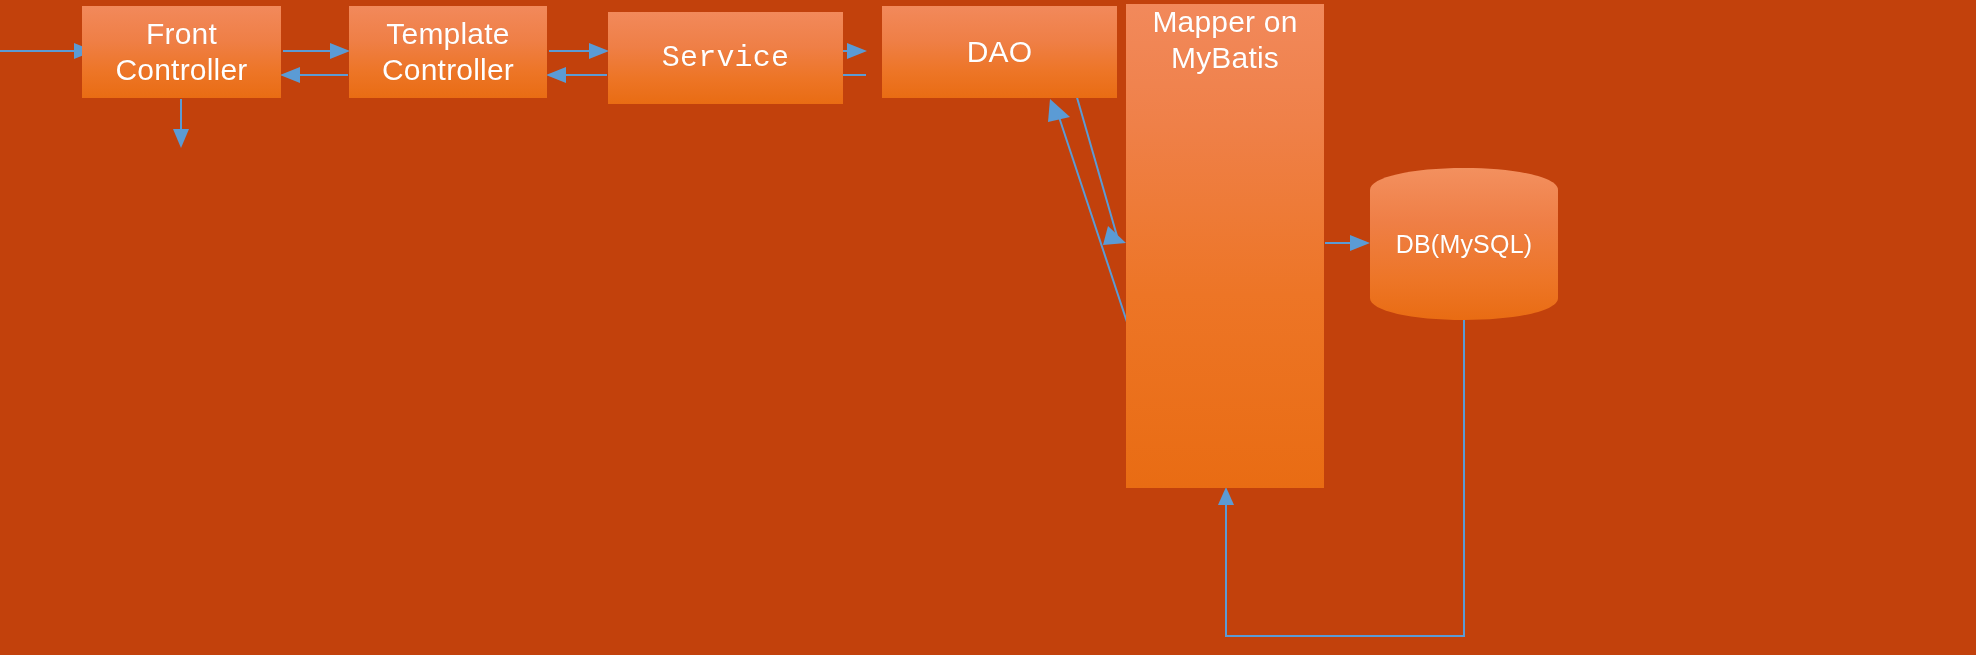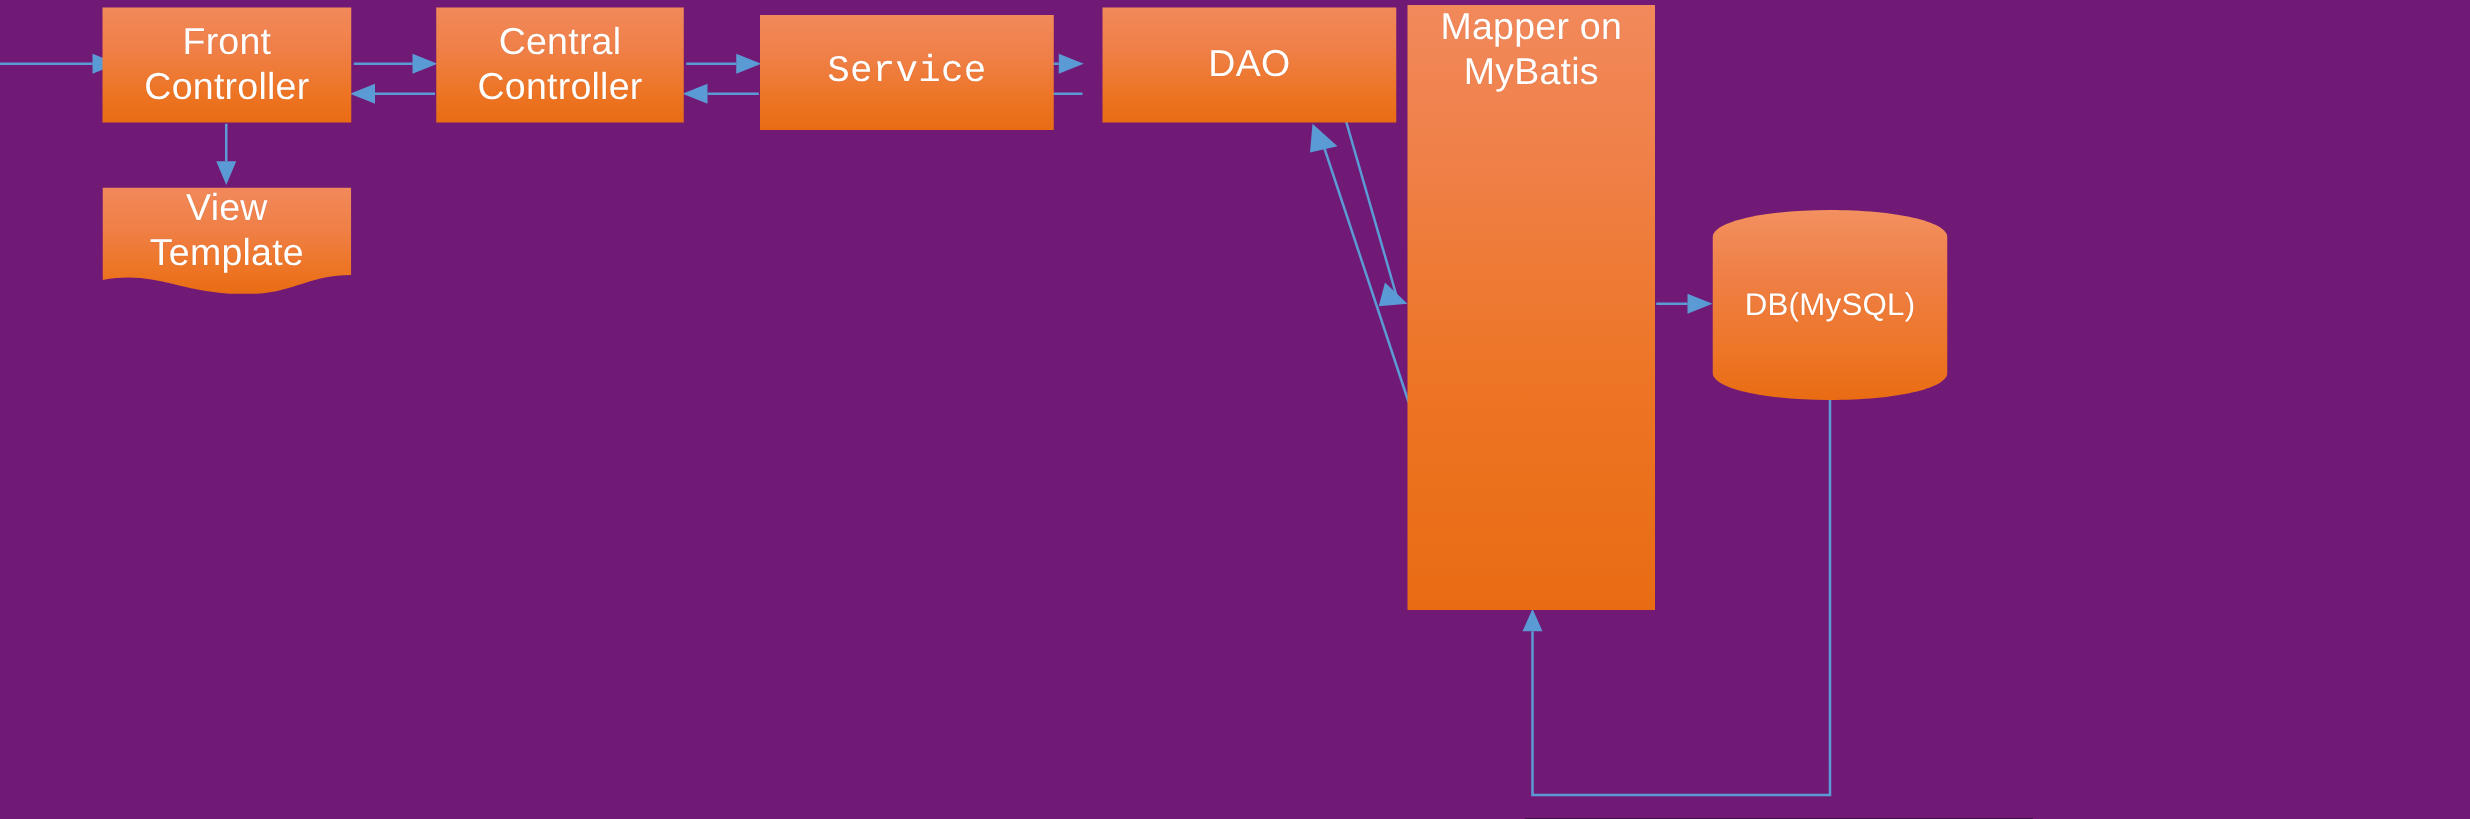--- a/index.html
+++ b/index.html
@@ -1,18 +1,18 @@
 <!DOCTYPE html>
 <html><head>
 <meta charset="utf-8">
 <style>
   html,body{margin:0;padding:0;background:#000;}
   body{width:1976px;height:655px;overflow:hidden;
        font-family:"Liberation Sans","DejaVu Sans",sans-serif;}
-  #stage{position:relative;width:1976px;height:655px;background:#701a75;}
+  #stage{position:relative;width:1976px;height:655px;background:#c2410c;}
 
   
   .node{
     position:absolute;
     box-sizing:border-box;
     display:flex;align-items:center;justify-content:center;
     text-align:center;
     color:#ffffff;
     font-size:30px;
     line-height:1.20;
@@ -125,38 +125,23 @@
       <polyline class="thin" points="1464,320 1464,636 1226,636 1226,505"></polyline>
       <polygon class="ahead" points="1218,505 1234,505 1226,487"></polygon>
     </g>
   </svg>
 
   <div class="node" id="front-controller" style="left:82px;top:6px;width:199px;height:92px;">
     <span>Front
 Controller</span>
   </div>
 
-  <div class="node" id="view-template" style="left:82px;top:150px;width:199px;height:85px;">
-    <svg class="wave-bg" viewBox="0 0 199 85" preserveAspectRatio="none">
-      <defs>
-        <linearGradient id="gVT" x1="0" y1="0" x2="0" y2="1">
-          <stop offset="0%" stop-color="#F2895B"></stop>
-          <stop offset="40%" stop-color="#EF7F46"></stop>
-          <stop offset="75%" stop-color="#ED7526"></stop>
-          <stop offset="100%" stop-color="#E96C13"></stop>
-        </linearGradient>
-      </defs>
-      <path d="M0,0 L199,0 L199,70 C160,70 150,89 100,85 C55,81 40,67 0,74 Z" fill="url(#gVT)"></path>
-    </svg>
-    <span class="vt-label">View
-Template</span>
-  </div>
 
   <div class="node" id="central-controller" style="left:349px;top:6px;width:198px;height:92px;">
-    <span>Central
+    <span>Template
 Controller</span>
   </div>
 
   <div class="node" id="service" style="left:608px;top:12px;width:235px;height:92px;font-family:Liberation Mono, monospace;">
     <span>Service</span>
   </div>
 
   <div class="node" id="dao" style="left:866px;top:6px;width:235px;height:92px;margin-left:16px;">
     <span>DAO</span>
   </div>

